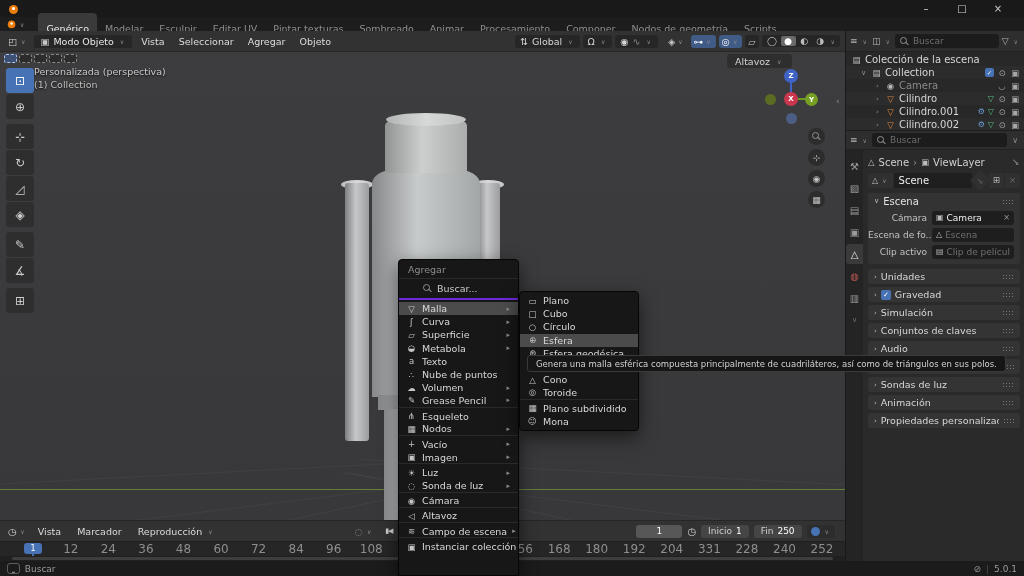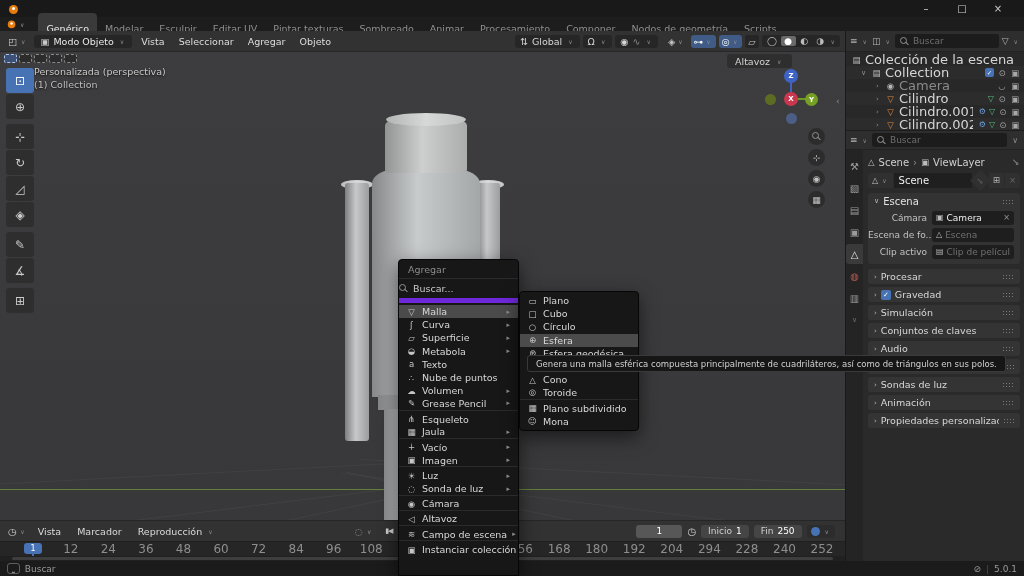--- a/index.html
+++ b/index.html
@@ -87,21 +87,21 @@
   .searchbox .ph{color:#6e6e6e;font-size:9px;white-space:nowrap;overflow:hidden}
   .hic{color:#b5b5b5;font-size:9px}
   .obody{height:78px;background:#282828;overflow:hidden;padding-top:1px}
   .orow{height:13px;display:flex;align-items:center;gap:3px;padding-right:4px}
   .orow.alt{background:#2c2c2c}
   .orow.root{padding-left:5px}.orow.lvl1{padding-left:13px}.orow.lvl2{padding-left:27px}
   .chevc{width:9px;text-align:center;color:#8f8f8f;font-size:7px;flex:none}
   .oicon{width:11px;text-align:center;font-size:8.5px;color:#b9b9b9;flex:none}
   .orange .oicon{color:#e0873c}
   .muted .olabel{color:#8a8a8a}
-  .olabel{color:#d6d6d6;font-size:13px;white-space:nowrap;overflow:hidden}
+  .olabel{color:#d6d6d6;font-size:10px;white-space:nowrap;overflow:hidden}
   .spacer{flex:1}
   .mod1{color:#6e9ed8;font-size:8px}.mod2{color:#57b77d;font-size:8px}
   .ocheck{width:9px;height:9px;background:#4772b3;border-radius:2px;color:#fff;font-size:6.5px;display:flex;align-items:center;justify-content:center}
   .oeye,.ocam{font-size:8.5px;color:#a8a8a8;width:10px;text-align:center}
   .opt:empty{display:none}
   .pheader{height:20px;background:#2e2e2e;display:flex;align-items:center;gap:3px;padding:0 4px;border-top:1px solid #1d1d1d;border-bottom:1px solid #222}
   .pbody{position:relative;height:411px;background:#2a2a2a}
   .tabstrip{position:absolute;left:0;top:0;width:17px;height:100%;background:#242424;display:flex;flex-direction:column;align-items:center;padding-top:6px;gap:2px}
   .ptab{width:17px;height:20px;display:flex;align-items:center;justify-content:center;color:#9c9c9c;font-size:10px}
   .ptab.active{background:#3a3a3a;border-radius:3px 0 0 3px;color:#e0e0e0}
@@ -157,21 +157,21 @@
   
   .statusbar{position:absolute;left:0;top:561px;width:1024px;height:15px;background:#1b1b1b;display:flex;align-items:center;gap:5px;padding:0 7px;font-size:9px;color:#9a9a9a}
   .keycap{height:11px;border:1px solid #5f5f5f;border-radius:3px;padding:0 4px;display:flex;align-items:center;font-size:7px;color:#b5b5b5}
   .sright{margin-left:auto;display:flex;align-items:center;gap:5px}
   .sright .bar{color:#4a4a4a}
   
   .popup{position:absolute;background:#171717;border:1px solid #060606;box-shadow:0 6px 18px rgba(0,0,0,.55);border-radius:4px;z-index:40;font-size:9.5px;overflow:hidden}
   #addmenu{left:398px;top:259px;width:121px;height:317px;border-radius:4px 4px 0 0}
   #meshmenu{left:519px;top:291px;width:120px;padding:2px 0}
   .ptitle{padding:4px 9px 3px;color:#8b8b8b;border-bottom:1px solid #2a2a2a}
-  .msearch{display:flex;align-items:center;gap:5px;padding:4px 0;border-bottom:5px solid #6d28d9;color:#c9c9c9}
+  .msearch{display:flex;align-items:center;gap:5px;padding:4px 24px;border-bottom:2px solid #6d28d9;color:#c9c9c9}
   .mlist{padding-top:2px}
   .mitem{height:13.2px;display:flex;align-items:center;gap:5px;padding:0 8px 0 7px}
   .mitem .mic{width:11px;text-align:center;font-size:8.5px;color:#c6c6c6;flex:none}
   .mitem .mlb{color:#d8d8d8;white-space:nowrap}
   .mitem .mar{margin-left:auto;color:#8a8a8a;font-size:7px}
   .mitem.hl{background:#4b4b4b}
   .mitem.sep{border-bottom:1px solid #2a2a2a;margin-bottom:2px}
   #tooltip{position:absolute;left:527px;top:355px;height:17px;background:#161616;border:1px solid #3a3a3a;border-radius:3px;display:flex;align-items:center;padding:0 8px;color:#d2d2d2;font-size:8.5px;white-space:nowrap;z-index:50}
 </style>
 </head>
@@ -543,21 +543,21 @@
 
               </span>
             </div>
           </div>
       </div>
       <div class="sections">
 
           <div class="sect">
             <span class="twist">›</span>
 
-            <span class="lb">Procesar</span>
+            <span class="lb">Unidades</span>
             <span class="drag"></span>
           </div>
 
           <div class="sect">
             <span class="twist">›</span>
             <span class="ck opt">✓</span>
             <span class="lb">Gravedad</span>
             <span class="drag"></span>
           </div>
 
@@ -677,21 +677,21 @@
         <span class="tick">96</span>
         <span class="tick">108</span>
         <span class="tick">120</span>
         <span class="tick">132</span>
         <span class="tick">144</span>
         <span class="tick">156</span>
         <span class="tick">168</span>
         <span class="tick">180</span>
         <span class="tick">192</span>
         <span class="tick">204</span>
-        <span class="tick">294</span>
+        <span class="tick">331</span>
         <span class="tick">228</span>
         <span class="tick">240</span>
         <span class="tick">252</span>
       </span>
     <span class="playhead">1</span>
     <span class="playline"></span>
   </div>
   <div class="tscroll">
       <div></div>
     </div>
@@ -764,21 +764,21 @@
       </div>
 
       <div class="mitem">
         <span class="mic">⋔</span>
         <span class="mlb">Esqueleto</span>
 
       </div>
 
       <div class="mitem sep">
         <span class="mic">▦</span>
-        <span class="mlb">Jaula</span>
+        <span class="mlb">Nodos</span>
         <span class="mar opt">▸</span>
       </div>
 
       <div class="mitem">
         <span class="mic">∔</span>
         <span class="mlb">Vacío</span>
         <span class="mar opt">▸</span>
       </div>
 
       <div class="mitem sep">

